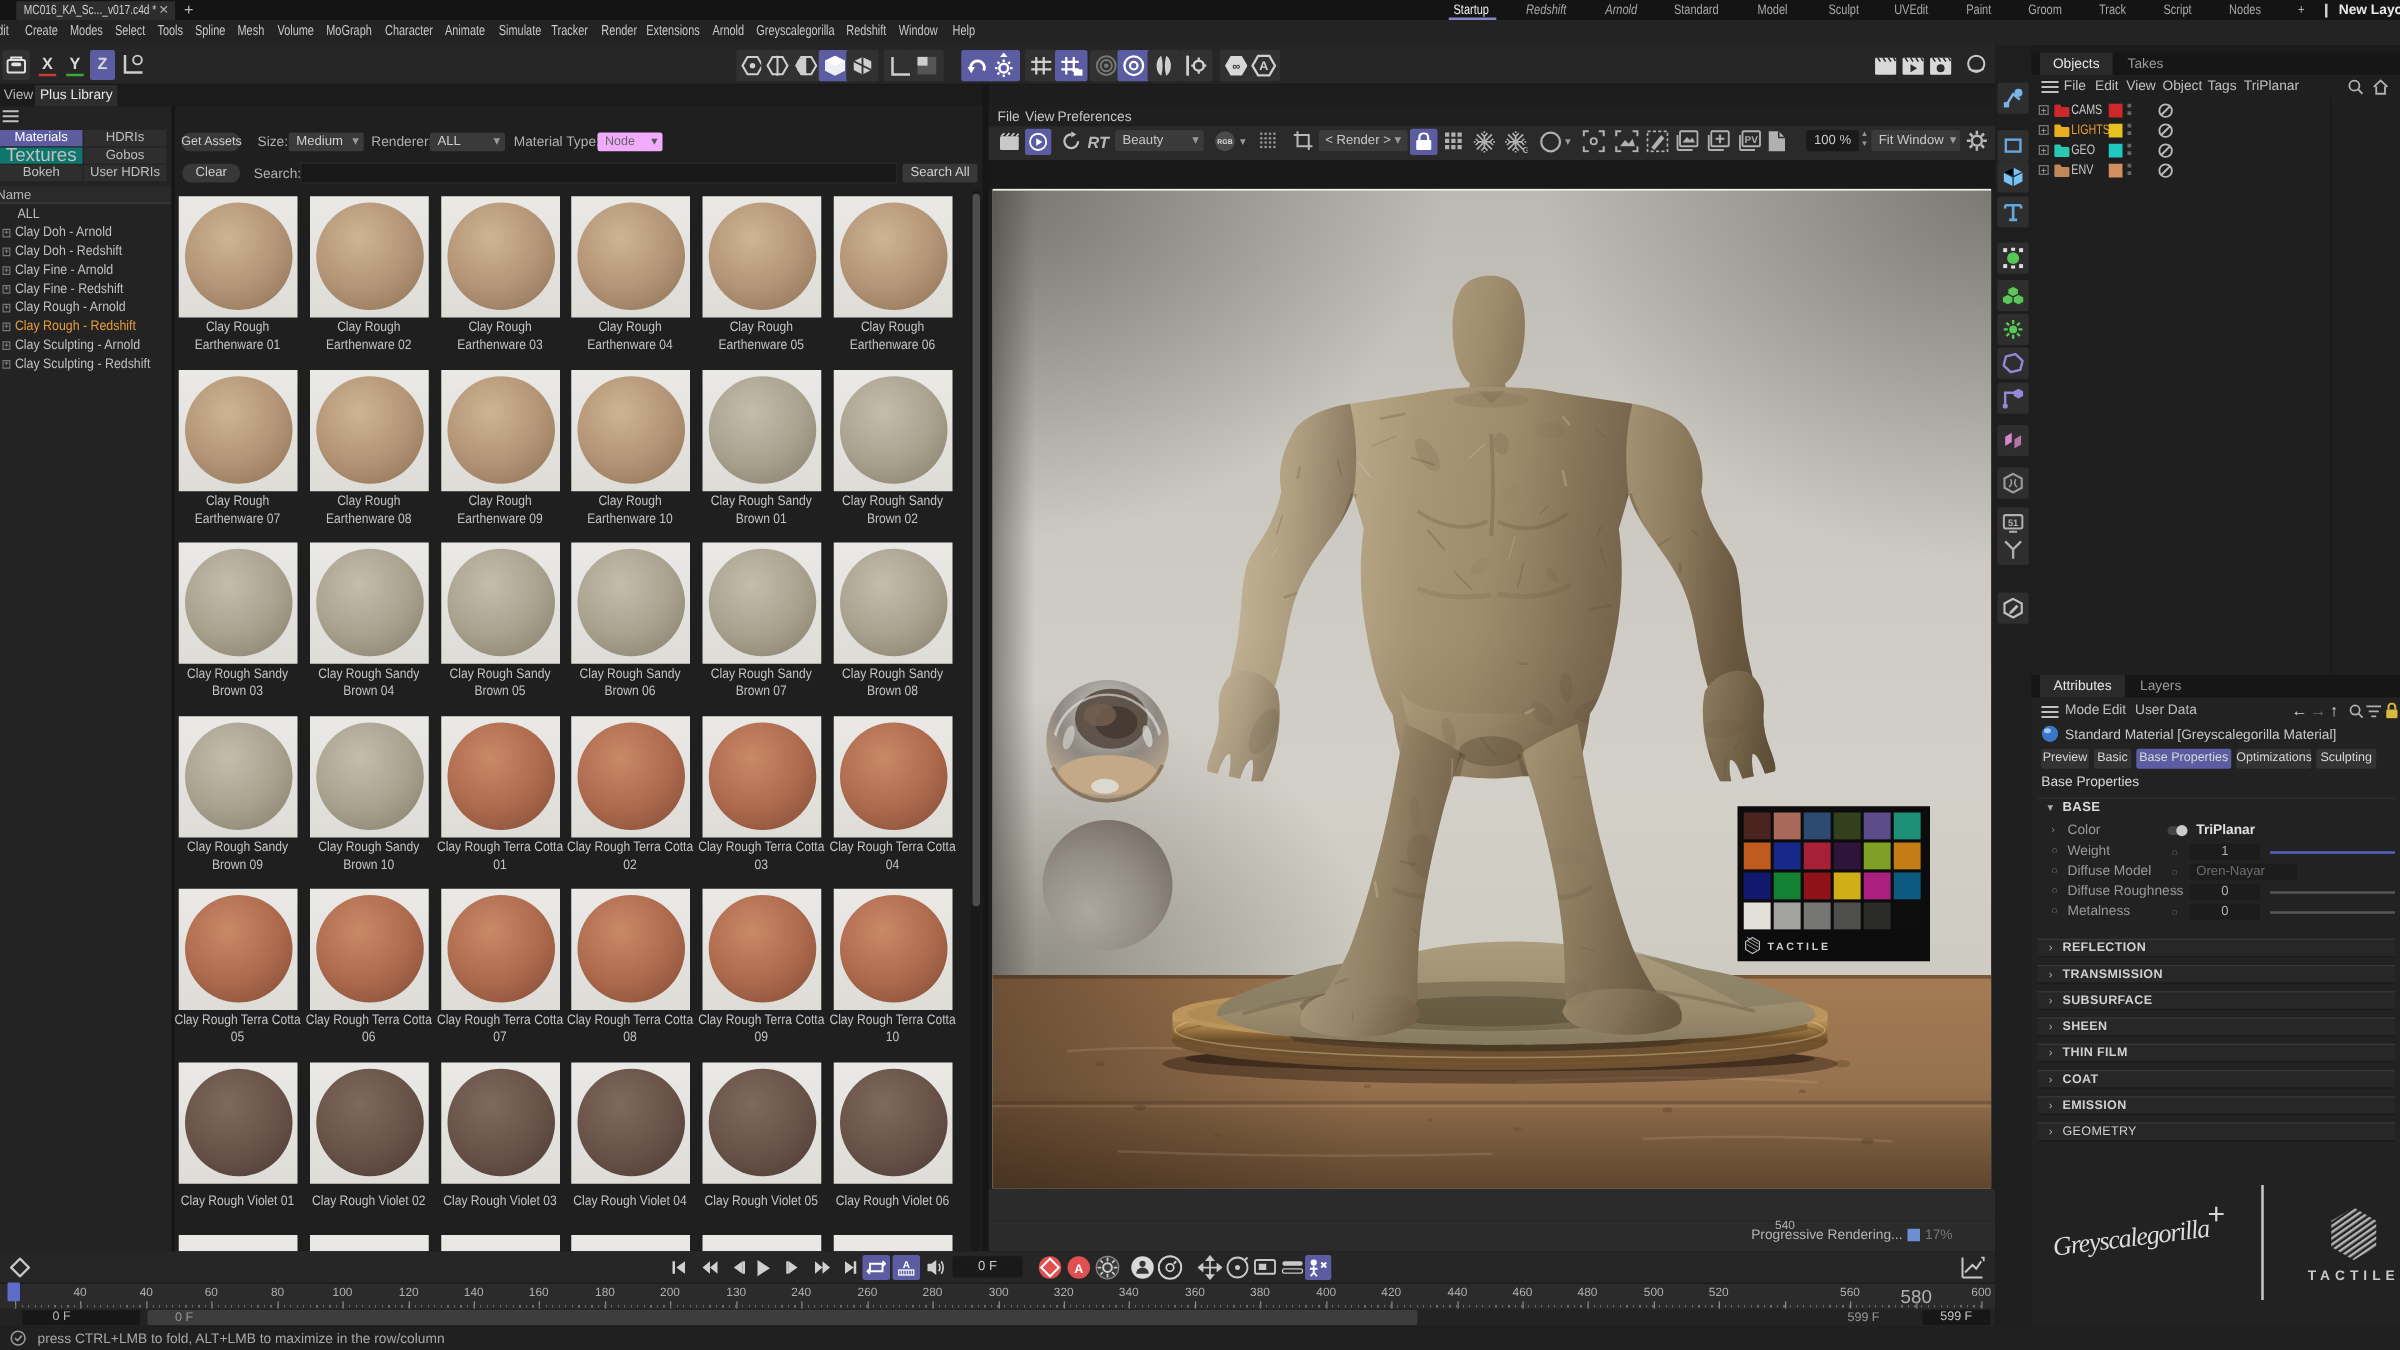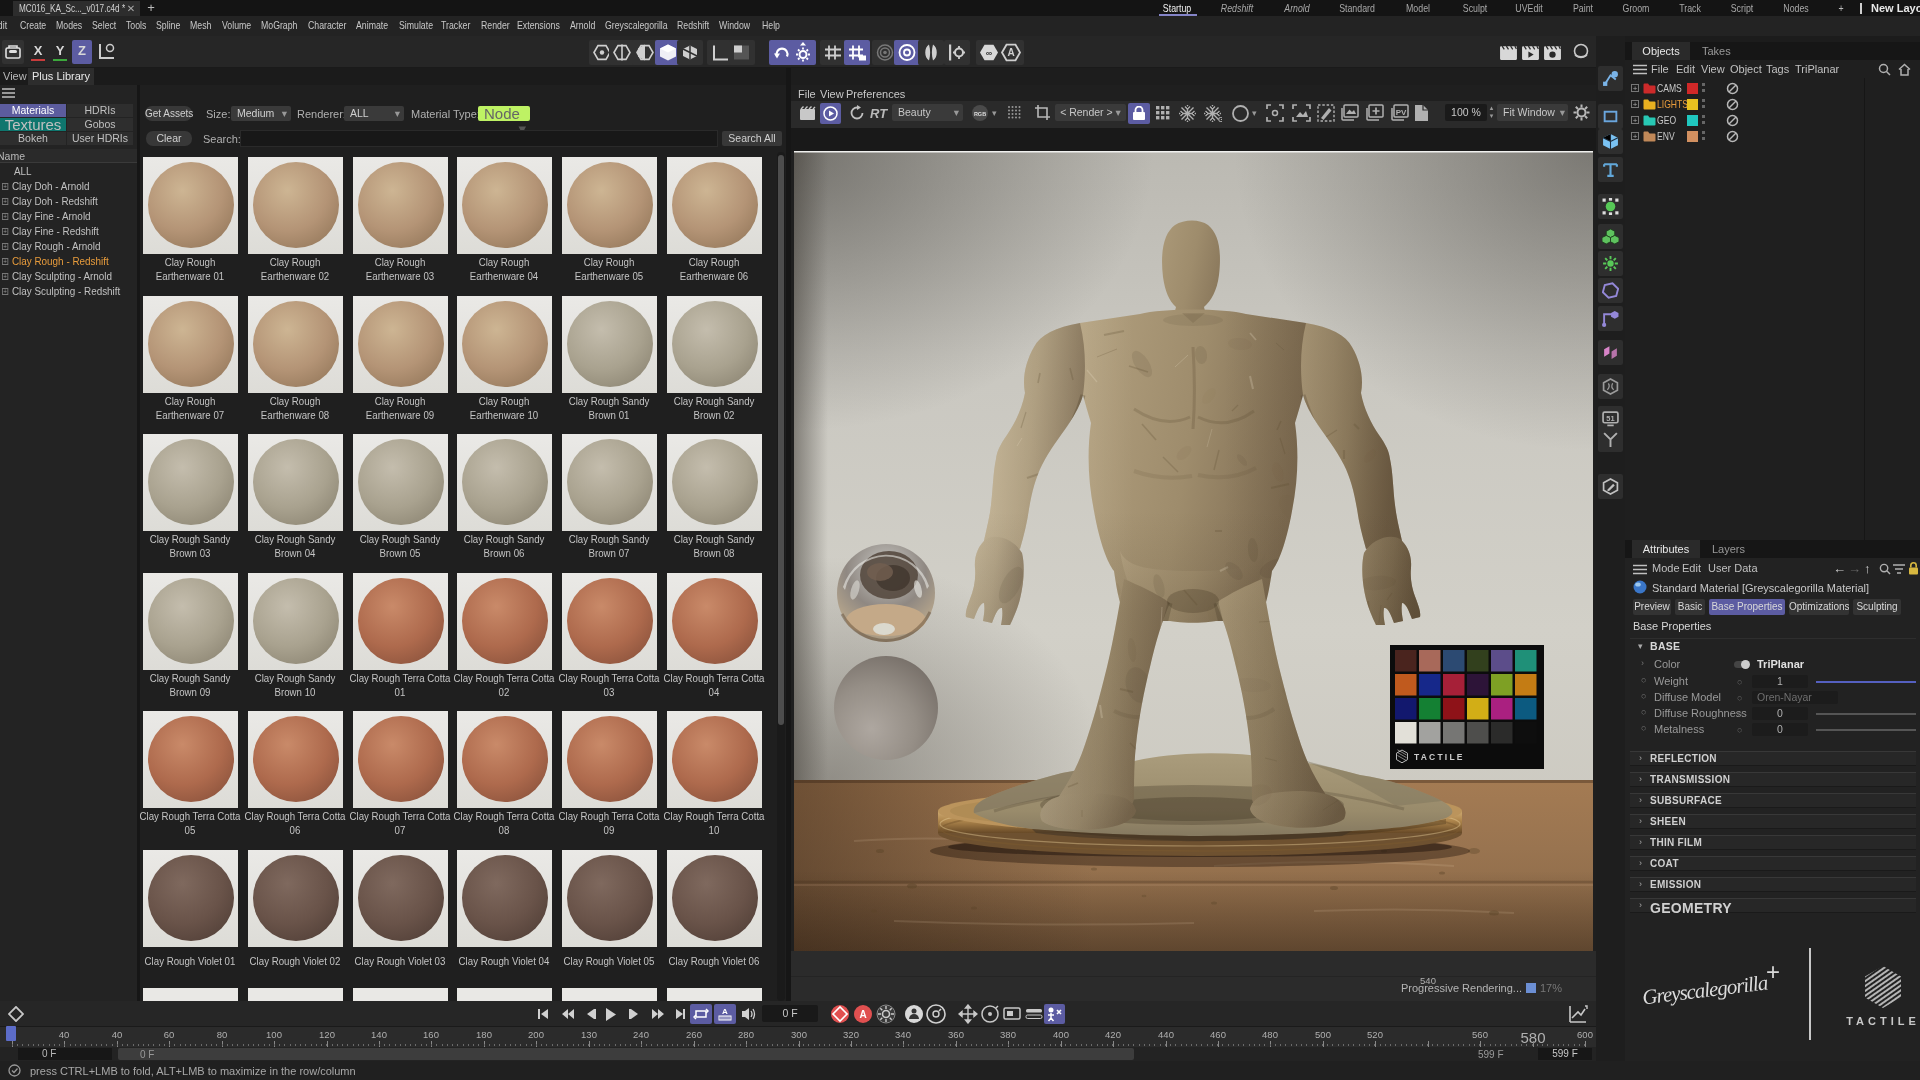--- a/index.html
+++ b/index.html
@@ -193,21 +193,21 @@
 <div class="a" style="left:2px;top:270px;color:#c0c0c0;font-size:11px;white-space:nowrap;transform:scaleX(0.9);transform-origin:0 50%"><span style="display:inline-block;width:7px;height:7px;border:1px solid #777;color:#999;font-size:7px;line-height:6px;text-align:center;margin-right:4px;vertical-align:1px">+</span>Clay Sculpting - Arnold</div>
 <div class="a" style="left:2px;top:285px;color:#c0c0c0;font-size:11px;white-space:nowrap;transform:scaleX(0.9);transform-origin:0 50%"><span style="display:inline-block;width:7px;height:7px;border:1px solid #777;color:#999;font-size:7px;line-height:6px;text-align:center;margin-right:4px;vertical-align:1px">+</span>Clay Sculpting - Redshift</div>
 <div class="a" style="left:137px;top:85px;width:3px;height:916px;background:#161616"></div>
 <div class="a" style="left:140px;top:85px;width:646px;height:916px;background:#1f1f1f"></div>
 <div class="a" style="left:145px;top:106px;width:47px;height:15px;background:#383838;border-radius:7px;color:#d0d0d0;font-size:10px;text-align:center;line-height:15px;white-space:nowrap">Get Assets</div>
 <div class="a" style="left:206px;top:108px;color:#b0b0b0;font-size:11px">Size:</div>
 <div class="a" style="left:231px;top:106px;width:60px;height:15px;background:#3a3a3a;border-radius:2px;color:#d0d0d0;font-size:10.5px;line-height:15px;padding-left:6px">Medium <span style="float:right;margin-right:4px;color:#999">▾</span></div>
 <div class="a" style="left:297px;top:108px;color:#b0b0b0;font-size:11px">Renderer:</div>
 <div class="a" style="left:344px;top:106px;width:60px;height:15px;background:#3a3a3a;border-radius:2px;color:#d0d0d0;font-size:10.5px;line-height:15px;padding-left:6px">ALL <span style="float:right;margin-right:4px;color:#999">▾</span></div>
 <div class="a" style="left:411px;top:108px;color:#b0b0b0;font-size:11px">Material Type:</div>
-<div class="a" style="left:478px;top:106px;width:52px;height:15px;background:#bef264;border-radius:2px;color:#666;font-size:15px;line-height:15px;padding-left:6px">Node <span style="float:right;margin-right:4px;color:#555">▾</span></div>
+<div class="a" style="left:478px;top:106px;width:52px;height:15px;background:#f0abfc;border-radius:2px;color:#666;font-size:10px;line-height:15px;padding-left:6px">Node <span style="float:right;margin-right:4px;color:#555">▾</span></div>
 <div class="a" style="left:146px;top:131px;width:46px;height:15px;background:#383838;border-radius:7px;color:#d0d0d0;font-size:10.5px;text-align:center;line-height:15px">Clear</div>
 <div class="a" style="left:203px;top:133px;color:#b0b0b0;font-size:11px">Search:</div>
 <div class="a" style="left:240px;top:130px;width:478px;height:17px;background:#181818;border:1px solid #2a2a2a"></div>
 <div class="a" style="left:722px;top:131px;width:60px;height:15px;background:#383838;border-radius:2px;color:#d0d0d0;font-size:10.5px;text-align:center;line-height:15px">Search All</div>
 <div class="a" style="left:143px;top:157px;width:95px;height:97px;background:linear-gradient(#eae9e6,#dddcd7)">
     <div style="position:absolute;left:5px;top:5px;width:86px;height:86px;border-radius:50%;background:radial-gradient(circle at 40% 33%, #cdb593 0%, #b49476 52%, #8a6f52 100%)"></div>
   </div>
 <div class="a" style="left:190px;top:256px;transform:translateX(-50%) scaleX(0.88);color:#c4c4c4;font-size:11px;white-space:nowrap">Clay Rough</div>
 <div class="a" style="left:190px;top:270px;transform:translateX(-50%) scaleX(0.88);color:#c4c4c4;font-size:11px;white-space:nowrap">Earthenware 01</div>
 <div class="a" style="left:248px;top:157px;width:95px;height:97px;background:linear-gradient(#eae9e6,#dddcd7)">
@@ -1062,21 +1062,21 @@
 <div class="a" style="left:1639px;top:837px;color:#aaa;font-size:9px">›</div>
 <div class="a" style="left:1650px;top:837px;color:#d0d0d0;font-size:10px;font-weight:bold;letter-spacing:0.3px">THIN FILM</div>
 <div class="a" style="left:1630px;top:856px;width:286px;height:15px;background:#272727;border-top:1px solid #383838;border-bottom:1px solid #1a1a1a"></div>
 <div class="a" style="left:1639px;top:858px;color:#aaa;font-size:9px">›</div>
 <div class="a" style="left:1650px;top:858px;color:#d0d0d0;font-size:10px;font-weight:bold;letter-spacing:0.3px">COAT</div>
 <div class="a" style="left:1630px;top:877px;width:286px;height:15px;background:#272727;border-top:1px solid #383838;border-bottom:1px solid #1a1a1a"></div>
 <div class="a" style="left:1639px;top:879px;color:#aaa;font-size:9px">›</div>
 <div class="a" style="left:1650px;top:879px;color:#d0d0d0;font-size:10px;font-weight:bold;letter-spacing:0.3px">EMISSION</div>
 <div class="a" style="left:1630px;top:898px;width:286px;height:15px;background:#272727;border-top:1px solid #383838;border-bottom:1px solid #1a1a1a"></div>
 <div class="a" style="left:1639px;top:900px;color:#aaa;font-size:9px">›</div>
-<div class="a" style="left:1650px;top:900px;color:#d0d0d0;font-size:14px;font-weight:bold;letter-spacing:0.3px">GEOMETRY</div>
+<div class="a" style="left:1650px;top:900px;color:#d0d0d0;font-size:10px;font-weight:normal;letter-spacing:0.3px">GEOMETRY</div>
 <div class="a" style="left:1642px;top:978px;color:#dcdcdc;font-family:'Liberation Serif',serif;font-style:italic;font-size:21px;transform:rotate(-7deg);letter-spacing:-1px">Greyscalegorilla</div>
 <div class="a" style="left:1766px;top:958px;color:#d8d8d8;font-size:24px;font-weight:400">+</div>
 <div class="a" style="left:1809px;top:948px;width:2px;height:92px;background:#c8c8c8"></div>
 <svg class="a" style="left:1860px;top:964px" width="46" height="48" viewBox="0 0 46 48">
     <defs>
       <pattern id="hstr" width="4" height="4" patternUnits="userSpaceOnUse" patternTransform="rotate(-35)">
         <rect width="4" height="4" fill="none"></rect>
         <rect width="4" height="2" fill="#b4b4b4"></rect>
       </pattern>
     </defs>

